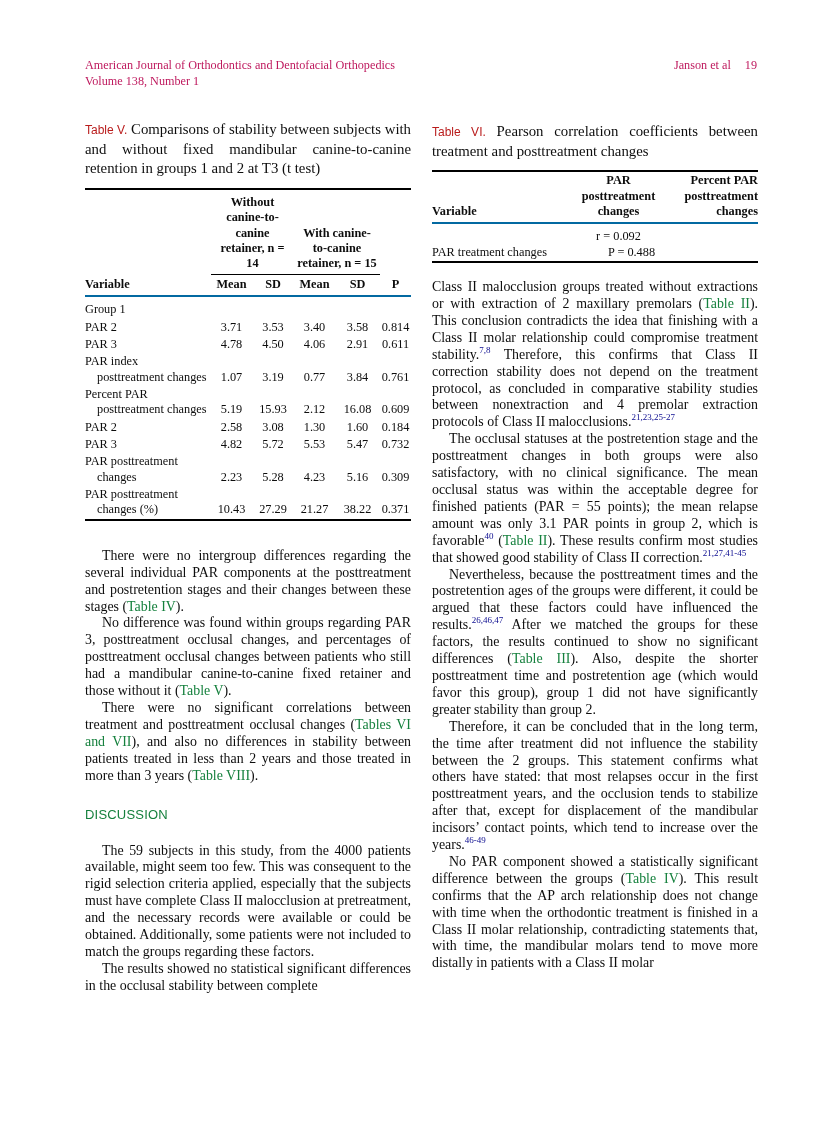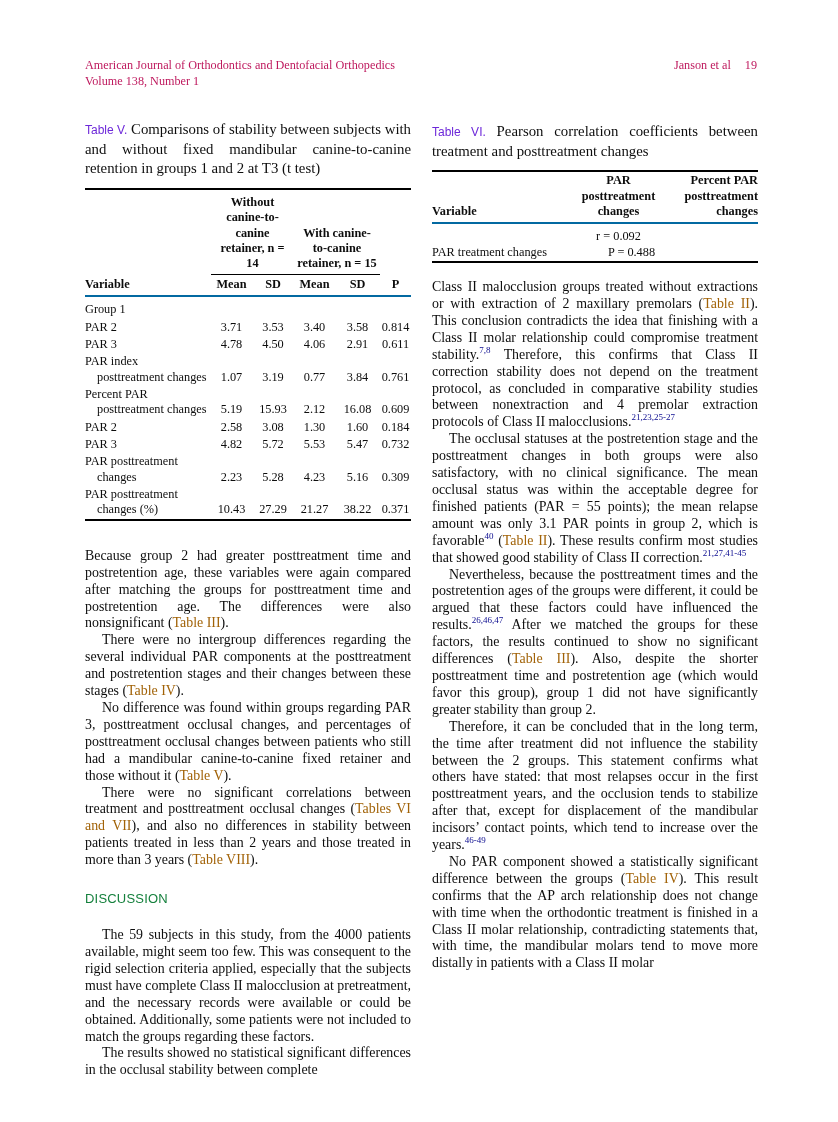--- a/index.html
+++ b/index.html
@@ -13,21 +13,21 @@
     font-size:12.2px; line-height:16px; color:#be185d; }
   .runhead .rh-left { float:left; }
   .runhead .rh-right { float:right; text-align:right; }
   .rh-right .pg { margin-left:14px; }
   
   .col { position:absolute; width:326px; }
   .col-left  { left:85px;  top:120px; }
   .col-right { left:432px; top:122px; }
   
   .caption { font-size:14.8px; line-height:1.33; color:#0d0d0d; text-align:justify; margin-bottom:9px; }
-  .cap-label { font-family:"Liberation Sans", sans-serif; font-size:12px; color:#6d28d9; }
+  .cap-label { font-family:"Liberation Sans", sans-serif; font-size:12px; color:#b91c1c; }
   
   table.datatable { width:100%; border-collapse:collapse; table-layout:fixed;
     font-size:12.3px; line-height:1.25; color:#0d0d0d;
     border-top:2px solid #000; border-bottom:2px solid #000; }
   table.datatable th, table.datatable td { font-weight:normal; vertical-align:bottom; padding:1px 0; }
   table.datatable thead th { font-weight:bold; vertical-align:bottom; }
   table.datatable thead tr.subcols th { border-bottom:2px solid #0369a1; padding-bottom:3px; }
   .spanhead { text-align:center; }
   .spanhead .sh-inner { display:inline-block; border-bottom:1px solid #000; padding:4px 2px 2px 2px; }
   .cell-num { text-align:center; }
@@ -39,21 +39,21 @@
   .t6-c1 { text-align:center; }
   .t6-c2 { text-align:right; }
   .t6-p1 { display:block; padding-left:26px; }
   .t6-p2 { display:block; padding-right:0; }
   .t6-r2 { display:block; padding-right:10px; }
   
   .bodytext { font-size:13.9px; line-height:16.9px; text-align:justify; color:#0d0d0d; }
   .para { }
   .para.ind { text-indent:17px; }
   .gap-top { margin-top:27px; }
-  .link { color:#a16207; }
+  .link { color:#15803d; }
   sup.suplink { color:#0b0b8f; font-size:9px; line-height:0; vertical-align:super; }
   .sec-head { font-family:"Liberation Sans", sans-serif; font-size:13px; color:#15803d;
     letter-spacing:0.2px; margin:22px 0 21px 0; }
 </style>
 </head>
 <body>
 
 <div class="page">
 
   <div class="runhead">
@@ -161,21 +161,20 @@
             <td class="cell-num">10.43</td>
             <td class="cell-num">27.29</td>
             <td class="cell-num">21.27</td>
             <td class="cell-num">38.22</td>
             <td class="cell-num">0.371</td>
           </tr>
         </tbody>
       </table>
 
     <div class="bodytext gap-top">
-        <div class="para">Because group 2 had greater posttreatment time and postretention age, these variables were again compared after matching the groups for posttreatment time and postretention age. The differences were also nonsignificant (<span class="link">Table III</span>).</div>
         <div class="para ind">There were no intergroup differences regarding the several individual PAR components at the posttreatment and postretention stages and their changes between these stages (<span class="link">Table IV</span>).</div>
         <div class="para ind">No difference was found within groups regarding PAR 3, posttreatment occlusal changes, and percentages of posttreatment occlusal changes between patients who still had a mandibular canine-to-canine fixed retainer and those without it (<span class="link">Table V</span>).</div>
         <div class="para ind">There were no significant correlations between treatment and posttreatment occlusal changes (<span class="link">Tables VI and VII</span>), and also no differences in stability between patients treated in less than 2 years and those treated in more than 3 years (<span class="link">Table VIII</span>).</div>
       </div>
 
     <div class="sec-head">DISCUSSION</div>
     <div class="bodytext">
         <div class="para ind">The 59 subjects in this study, from the 4000 patients available, might seem too few. This was consequent to the rigid selection criteria applied, especially that the subjects must have complete Class II malocclusion at pretreatment, and the necessary records were available or could be obtained. Additionally, some patients were not included to match the groups regarding these factors.</div>
         <div class="para ind">The results showed no statistical significant differences in the occlusal stability between complete</div>
       </div>

